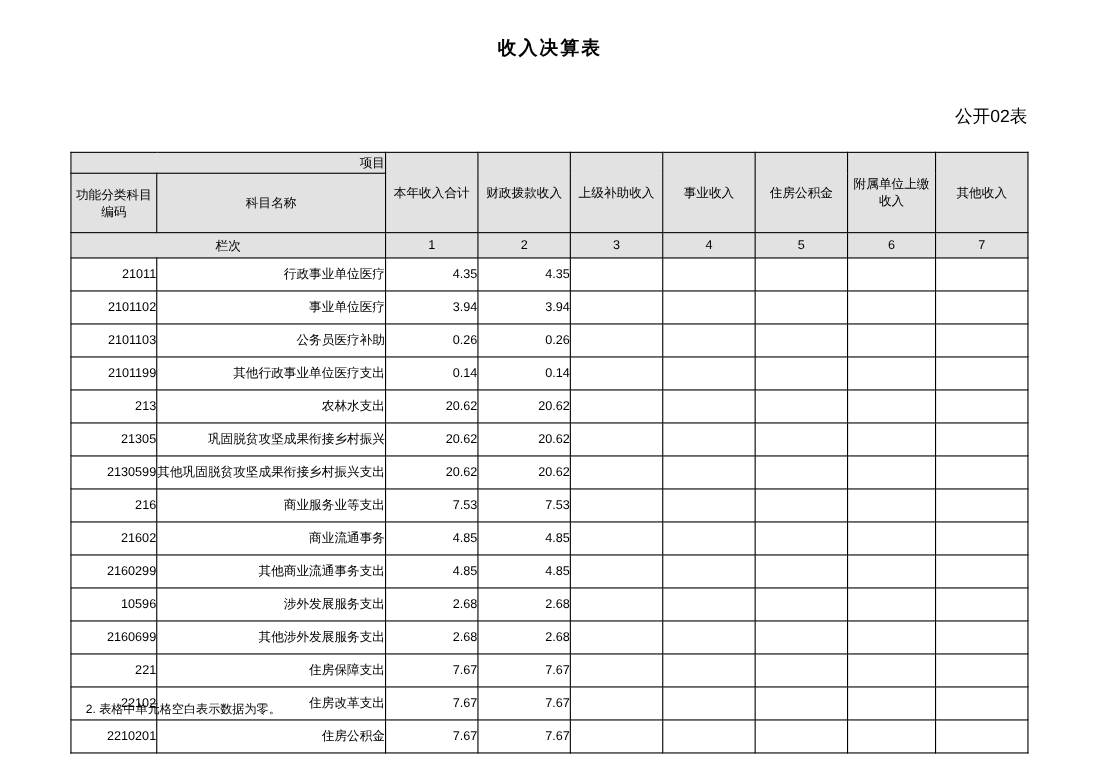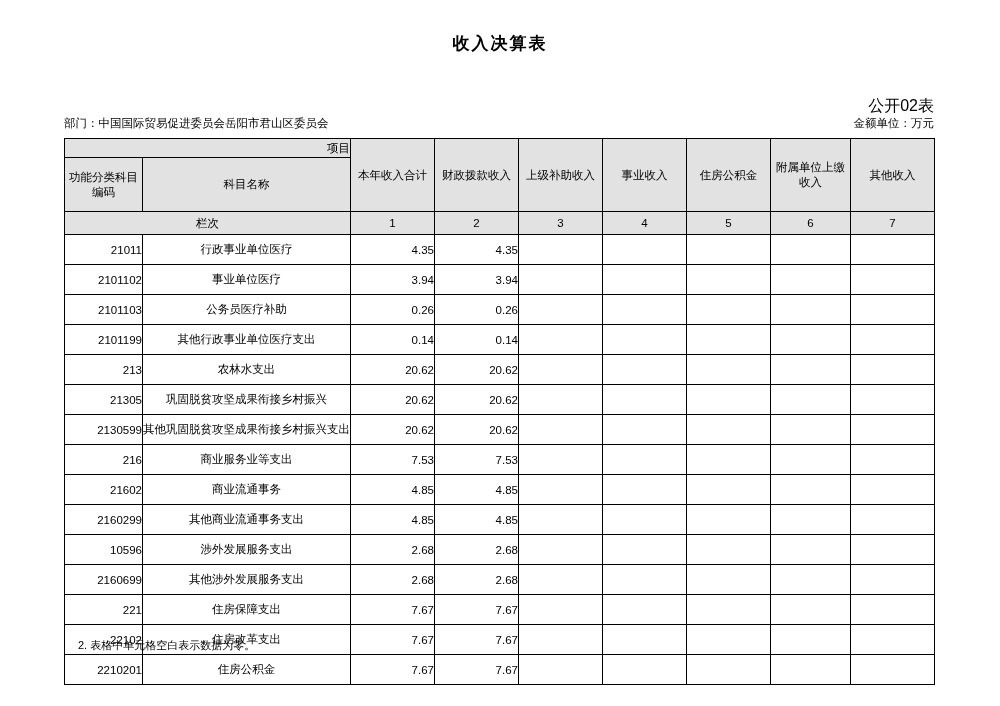--- a/index.html
+++ b/index.html
@@ -72,21 +72,21 @@
     background: #e2e2e2;
     text-align: center;
     height: 22px;
     margin-top: 20px;
   }
   td.cell-code {
     text-align: right;
     height: 29px;
   }
   td.cell-name {
-    text-align: center;
+    text-align: right;
     padding-left: 8px;
     height: 29px;
   }
   td.cell-val {
     text-align: right;
     padding-right: 6px;
     height: 29px;
   }
   .notes {
     position: absolute;
@@ -101,24 +101,20 @@
 </style>
 </head>
 <body>
 
 <div class="page">
 
   <div class="doc-title">收入决算表</div>
 
   <div class="form-code">公开02表</div>
 
-  <div class="meta-row">
-    <span>部门：中国国际贸易促进委员会岳阳市君山区委员会</span>
-    <span>金额单位：万元</span>
-  </div>
 
   <table class="main">
     <colgroup>
       <col style="width:78px">
       <col style="width:208px">
       <col style="width:84px">
       <col style="width:84px">
       <col style="width:84px">
       <col style="width:84px">
       <col style="width:84px">

